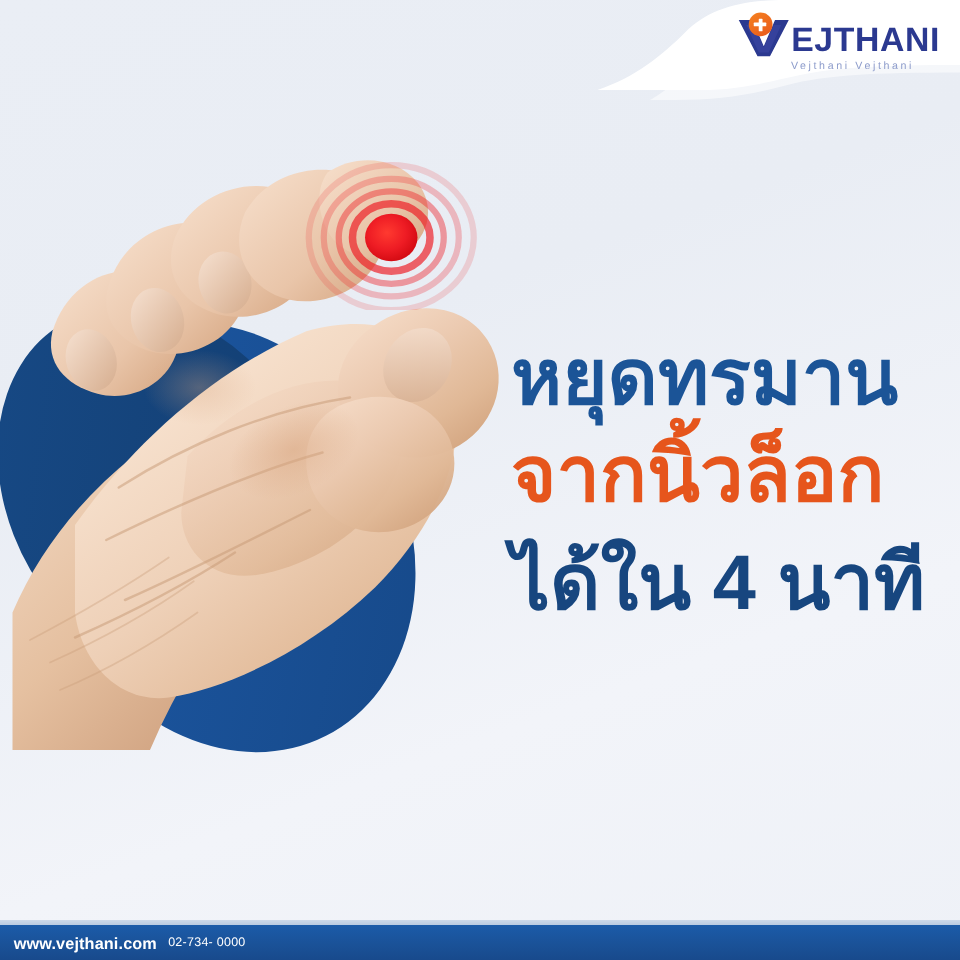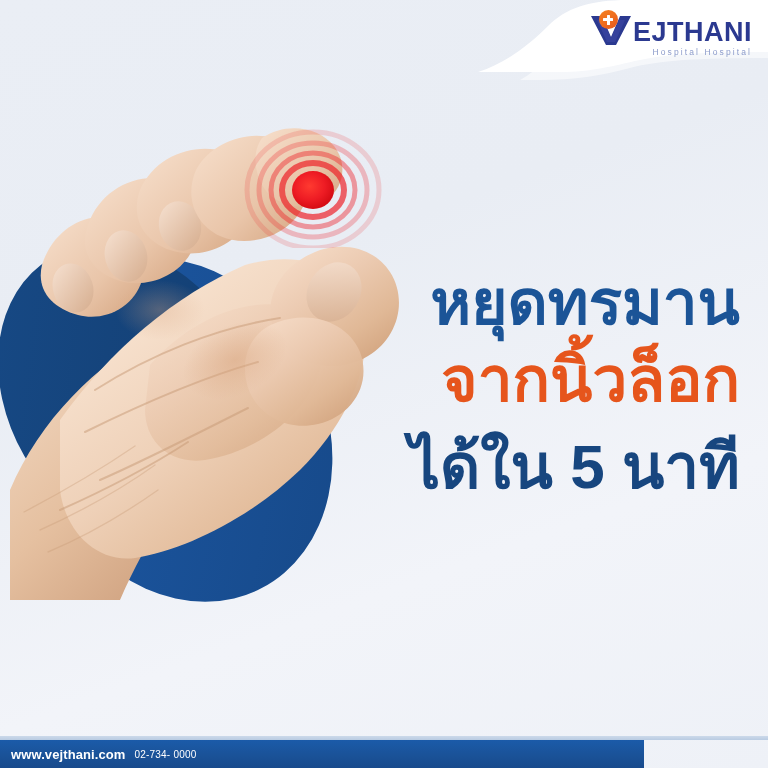--- a/index.html
+++ b/index.html
@@ -27,21 +27,21 @@
     height: 80px;
     z-index: 6;
   }
   .header-logo {
     position: absolute;
     top: 12px;
     right: 16px;
     z-index: 8;
     display: flex;
     flex-direction: column;
-    align-items: flex-end;
+    align-items: center;
     line-height: 1;
   }
   .logo-row {
     display: flex;
     align-items: flex-end;
   }
   .logo-mark {
     position: relative;
     width: 42px;
     height: 34px;
@@ -131,21 +131,20 @@
     z-index: 4;
     pointer-events: none;
   }
 
   
   .headline {
     position: absolute;
     right: 28px;
     top: 272px;
     z-index: 5;
-    text-align: right;
     line-height: 1.0;
   }
   .hl-line {
     font-family: "Liberation Sans", sans-serif;
     font-weight: bold;
     white-space: nowrap;
     display: block;
   }
   .hl-1 {
     font-size: 62px;
@@ -173,21 +172,21 @@
     bottom: 28px;
     width: 768px;
     height: 4px;
     background: linear-gradient(to bottom, #ccd9ea 0%, #b9cbe2 100%);
     z-index: 7;
   }
   .footer-bar {
     position: absolute;
     left: 0;
     bottom: 0;
-    width: 644px;
+    width: 768px;
     height: 28px;
     background: linear-gradient(to bottom, #1b5ba9 0%, #1a5298 55%, #184a8c 100%);
     z-index: 7;
     display: flex;
     align-items: center;
     padding-left: 11px;
     box-sizing: border-box;
   }
   .footer-url {
     color: #ffffff;
@@ -327,21 +326,21 @@
       <ellipse cx="0" cy="0" rx="54" ry="47" fill="none" stroke="#ee1c24" stroke-width="5" opacity="0.26"></ellipse>
       <ellipse cx="0" cy="0" rx="42" ry="37" fill="none" stroke="#ee1c24" stroke-width="5" opacity="0.42"></ellipse>
       <ellipse cx="0" cy="0" rx="31" ry="27" fill="none" stroke="#ee1c24" stroke-width="6" opacity="0.68"></ellipse>
       <ellipse cx="0" cy="0" rx="21" ry="19" fill="url(#painCore)"></ellipse>
     </g>
   </svg>
 
   <div class="headline">
     <span class="hl-line hl-1">หยุดทรมาน</span>
     <span class="hl-line hl-2">จากนิ้วล็อก</span>
-    <span class="hl-line hl-3">ได้ใน 5 นาที</span>
+    <span class="hl-line hl-3">ได้ใน 4 นาที</span>
   </div>
 
   <svg class="header-band" viewBox="0 0 768 80" xmlns="http://www.w3.org/2000/svg">
     <path d="M 768 0 L 768 58 C 700 58 660 60 630 68 C 600 76 575 80 540 80
              L 520 80 C 520 80 540 70 556 48 C 572 26 588 12 614 6
              C 636 1 660 0 690 0 Z" fill="#ffffff" opacity="0.55"></path>
     <path d="M 768 0 L 768 52 C 706 52 668 54 640 60 C 612 66 592 72 560 72
              L 478 72 C 508 62 530 44 548 26 C 566 8 590 0 628 0 Z" fill="#ffffff"></path>
   </svg>
 
@@ -351,21 +350,21 @@
         <svg class="logo-v" viewBox="0 0 42 32" xmlns="http://www.w3.org/2000/svg">
           <path d="M 1 2 L 12 2 L 21 23 L 30 2 L 41 2 L 26 31 L 16 31 Z" fill="#2b3990"></path>
           <path d="M 7 6 L 13 6 L 21 24 L 29 6 L 35 6 L 25 28 L 17 28 Z" fill="#3f4aa8" opacity="0.5"></path>
         </svg>
         <div class="logo-cross-wrap">
           <span class="logo-cross"></span>
         </div>
       </div>
       <span class="logo-word">EJTHANI</span>
     </div>
-    <span class="logo-sub">Hospital Hospital</span>
+    <span class="logo-sub">Vejthani Vejthani</span>
   </div>
 
   <div class="footer-top-strip"></div>
   <div class="footer-bar">
     <span class="footer-url">www.vejthani.com</span>
     <span class="footer-phone">02-734- 0000</span>
   </div>
 
 </div>
 

